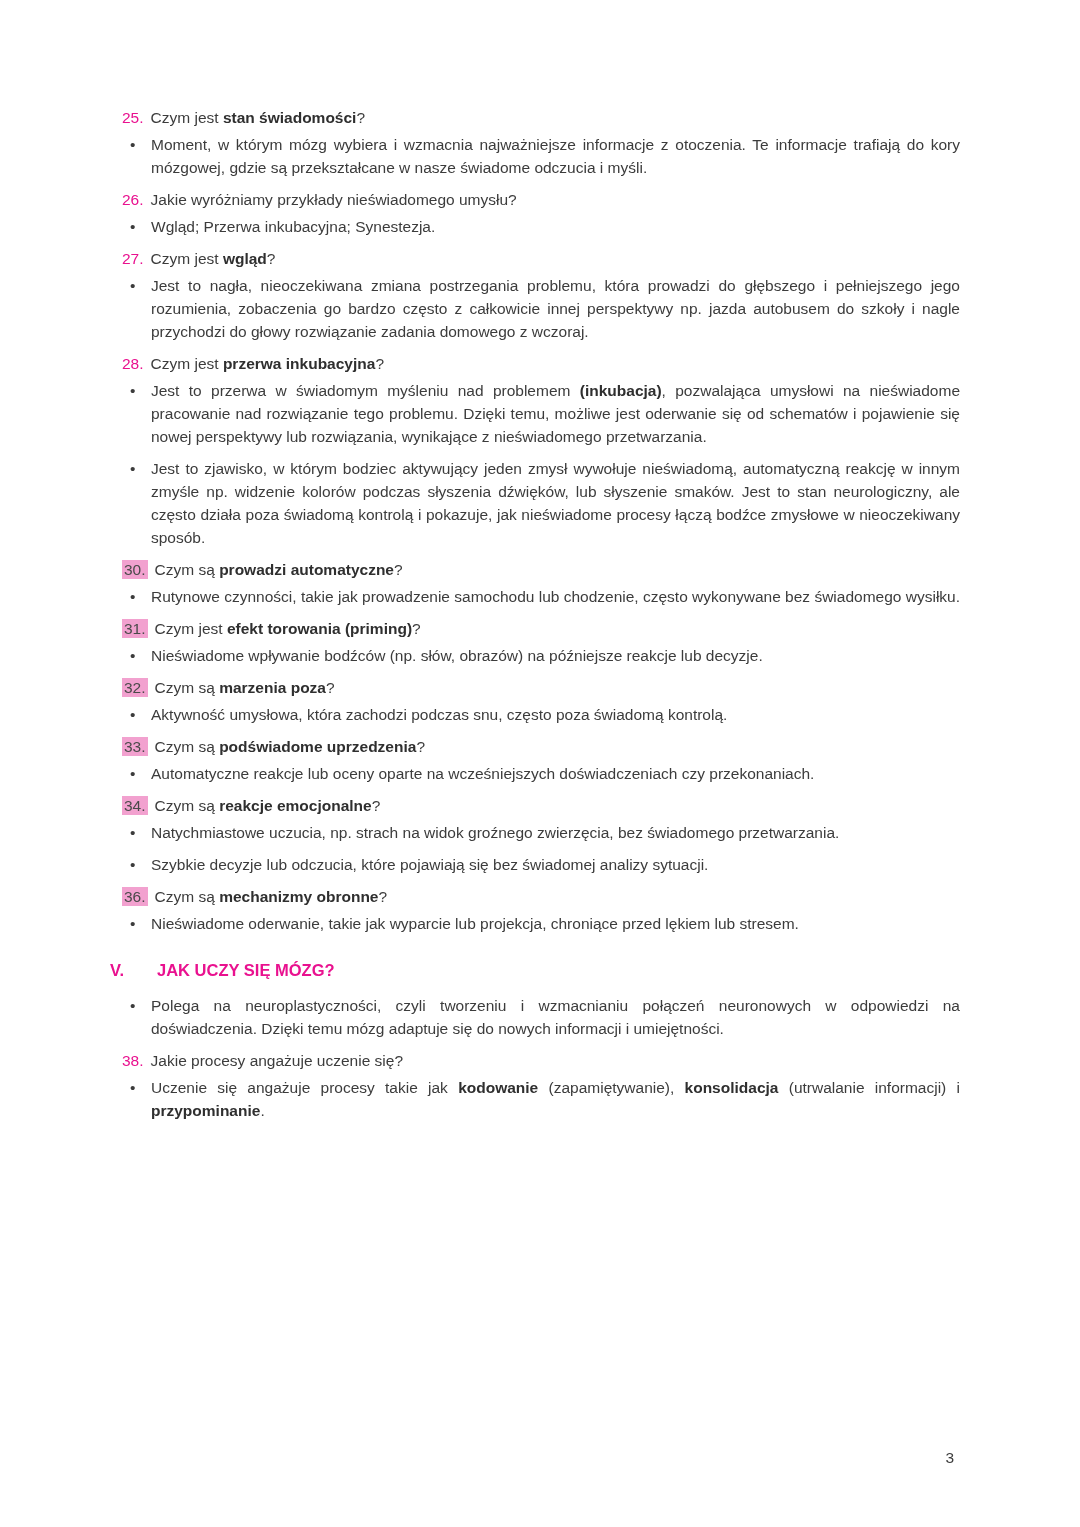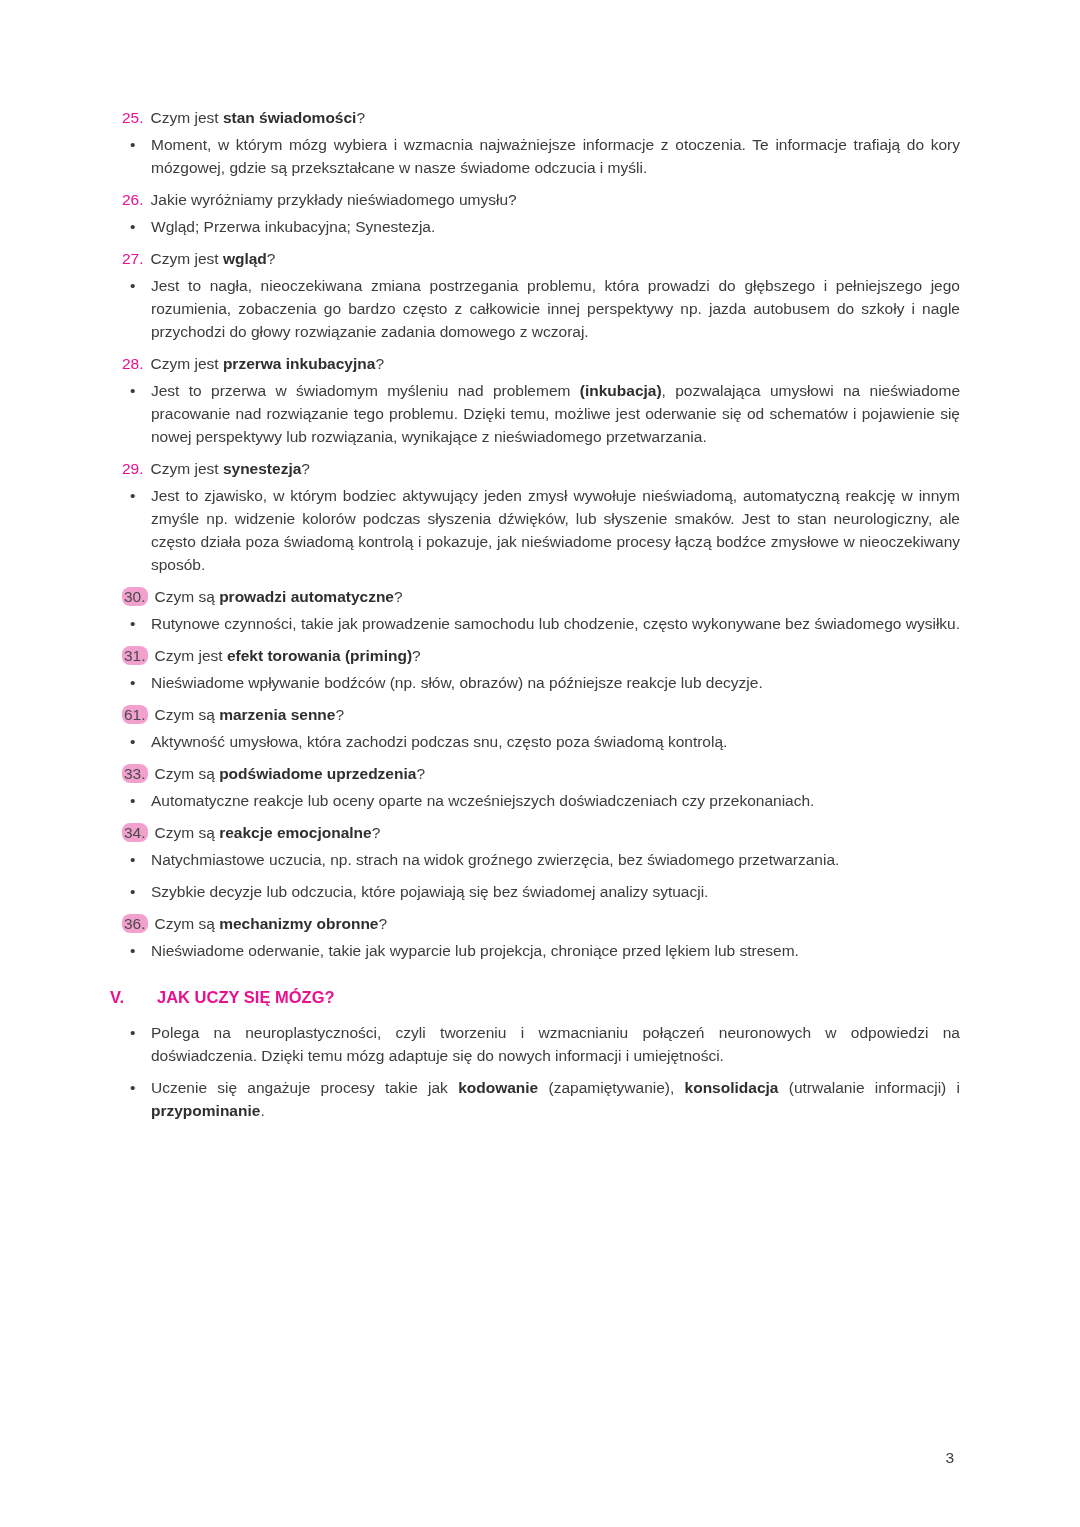--- a/index.html
+++ b/index.html
@@ -28,21 +28,20 @@
     color: var(--body, #3c3c3c);
   }
   .q-num {
     color: var(--accent, #e9118f);
     margin-right: 7px;
   }
   .q-num.hl {
     background: var(--hl-bg, #f2a1cf);
     color: var(--hl-text, #4a4a4a);
     padding: 1px 2px;
-    border-radius: 8px;
   }
   .q-text b { color: #2f2f2f; }
   .a {
     display: flex;
     font-size: 15.5px;
     line-height: 23px;
     margin: 0 0 9px;
   }
   .bullet {
     flex: 0 0 29px;
@@ -89,36 +88,35 @@
       <div class="q"><span class="q-num">27.</span><span class="q-text"><span>Czym jest </span><b>wgląd</b><span>?</span></span></div>
       <div class="a">
         <span class="bullet">•</span>
         <span class="a-text"><span>Jest to nagła, nieoczekiwana zmiana postrzegania problemu, która prowadzi do głębszego i pełniejszego jego rozumienia, zobaczenia go bardzo często z całkowicie innej perspektywy np. jazda autobusem do szkoły i nagle przychodzi do głowy rozwiązanie zadania domowego z wczoraj.</span></span>
       </div>
       <div class="q"><span class="q-num">28.</span><span class="q-text"><span>Czym jest </span><b>przerwa inkubacyjna</b><span>?</span></span></div>
       <div class="a">
         <span class="bullet">•</span>
         <span class="a-text"><span>Jest to przerwa w świadomym myśleniu nad problemem </span><b>(inkubacja)</b><span>, pozwalająca umysłowi na nieświadome pracowanie nad rozwiązanie tego problemu. Dzięki temu, możliwe jest oderwanie się od schematów i pojawienie się nowej perspektywy lub rozwiązania, wynikające z nieświadomego przetwarzania.</span></span>
       </div>
-      <div class="q"><span class="q-num">29.</span><span class="q-text"><span>Czym jest </span><b>synestezja</b><span>?</span></span></div>
       <div class="a">
         <span class="bullet">•</span>
         <span class="a-text"><span>Jest to zjawisko, w którym bodziec aktywujący jeden zmysł wywołuje nieświadomą, automatyczną reakcję w innym zmyśle np. widzenie kolorów podczas słyszenia dźwięków, lub słyszenie smaków. Jest to stan neurologiczny, ale często działa poza świadomą kontrolą i pokazuje, jak nieświadome procesy łączą bodźce zmysłowe w nieoczekiwany sposób.</span></span>
       </div>
       <div class="q"><span class="q-num hl">30.</span><span class="q-text"><span>Czym są </span><b>prowadzi automatyczne</b><span>?</span></span></div>
       <div class="a">
         <span class="bullet">•</span>
         <span class="a-text"><span>Rutynowe czynności, takie jak prowadzenie samochodu lub chodzenie, często wykonywane bez świadomego wysiłku.</span></span>
       </div>
       <div class="q"><span class="q-num hl">31.</span><span class="q-text"><span>Czym jest </span><b>efekt torowania (priming)</b><span>?</span></span></div>
       <div class="a">
         <span class="bullet">•</span>
         <span class="a-text"><span>Nieświadome wpływanie bodźców (np. słów, obrazów) na późniejsze reakcje lub decyzje.</span></span>
       </div>
-      <div class="q"><span class="q-num hl">61.</span><span class="q-text"><span>Czym są </span><b>marzenia senne</b><span>?</span></span></div>
+      <div class="q"><span class="q-num hl">32.</span><span class="q-text"><span>Czym są </span><b>marzenia poza</b><span>?</span></span></div>
       <div class="a">
         <span class="bullet">•</span>
         <span class="a-text"><span>Aktywność umysłowa, która zachodzi podczas snu, często poza świadomą kontrolą.</span></span>
       </div>
       <div class="q"><span class="q-num hl">33.</span><span class="q-text"><span>Czym są </span><b>podświadome uprzedzenia</b><span>?</span></span></div>
       <div class="a">
         <span class="bullet">•</span>
         <span class="a-text"><span>Automatyczne reakcje lub oceny oparte na wcześniejszych doświadczeniach czy przekonaniach.</span></span>
       </div>
       <div class="q"><span class="q-num hl">34.</span><span class="q-text"><span>Czym są </span><b>reakcje emocjonalne</b><span>?</span></span></div>
@@ -136,19 +134,20 @@
         <span class="a-text"><span>Nieświadome oderwanie, takie jak wyparcie lub projekcja, chroniące przed lękiem lub stresem.</span></span>
       </div>
       <div class="section">
         <span class="sec-num">V.</span>
         <span class="sec-title">JAK UCZY SIĘ MÓZG?</span>
       </div>
       <div class="a">
         <span class="bullet">•</span>
         <span class="a-text"><span>Polega na neuroplastyczności, czyli tworzeniu i wzmacnianiu połączeń neuronowych w odpowiedzi na doświadczenia. Dzięki temu mózg adaptuje się do nowych informacji i umiejętności.</span></span>
       </div>
+      <div class="q"><span class="q-num">38.</span><span class="q-text"><span>Jakie procesy angażuje uczenie się?</span></span></div>
       <div class="a">
         <span class="bullet">•</span>
         <span class="a-text"><span>Uczenie się angażuje procesy takie jak </span><b>kodowanie</b><span> (zapamiętywanie), </span><b>konsolidacja</b><span> (utrwalanie informacji) i </span><b>przypominanie</b><span>.</span></span>
       </div>
     </div>
   <div class="page-num">3</div>
 </div>
 
 </body></html>

